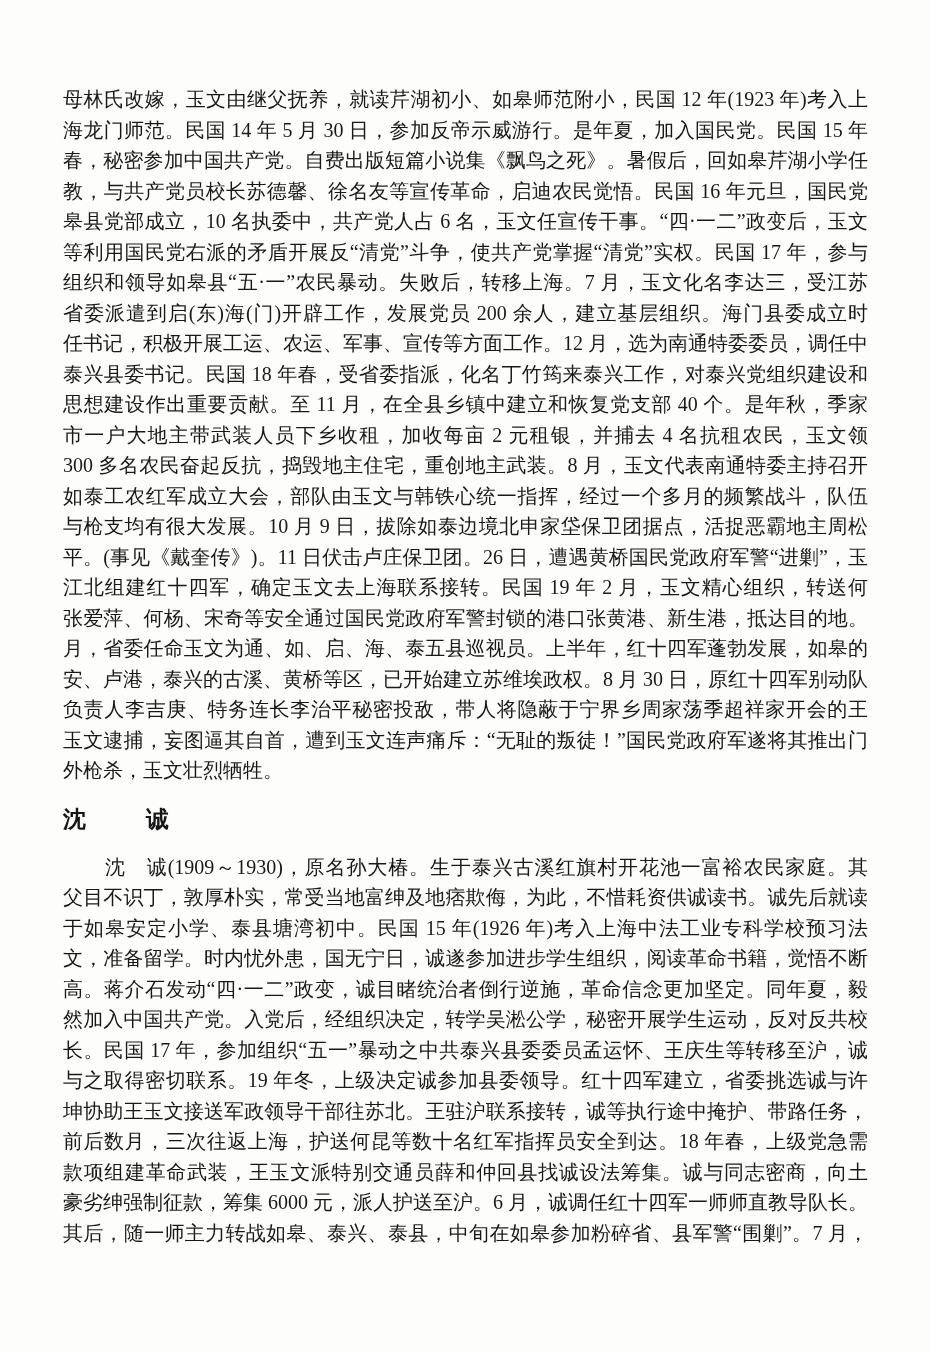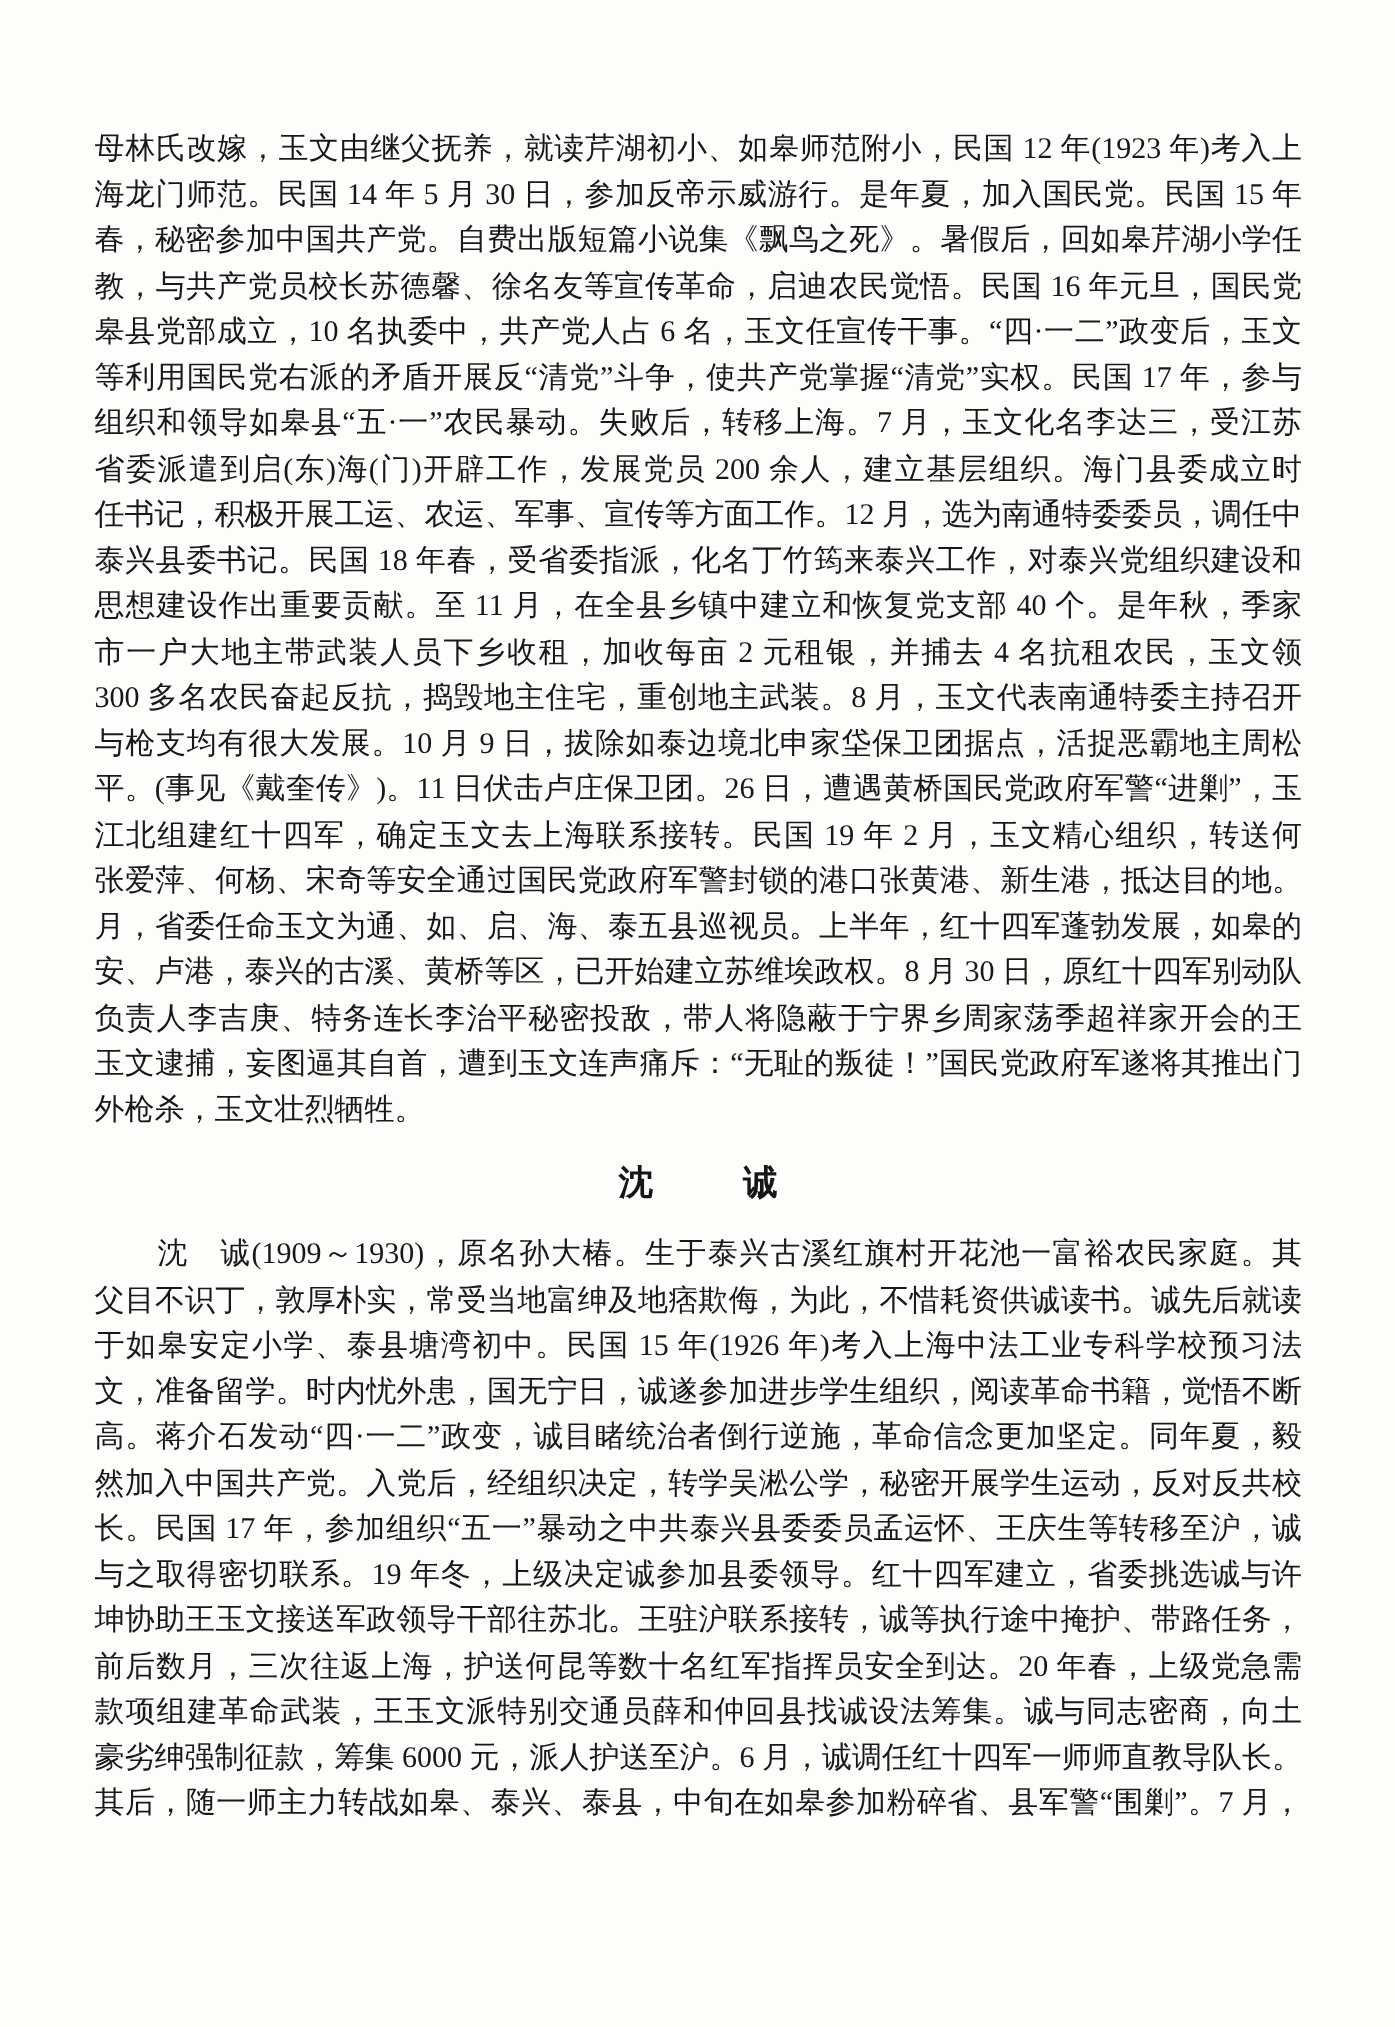--- a/index.html
+++ b/index.html
@@ -31,21 +31,21 @@
   .line.last-short {
     text-align-last: left;
   }
   .line.indent-2 {
     padding-left: 42px;
   }
   .section-heading {
     height: 30px;
     line-height: 30px;
     margin: 19px 0 17px 0;
-    text-align: center;
+    text-align: left;
     font-size: 23px;
     font-weight: bold;
     color: #161616;
   }
   .section-heading .given { margin-left: 60px; }
 </style>
 </head>
 <body>
 
 <div class="page">
@@ -57,20 +57,21 @@
     <div class="line">教，与共产党员校长苏德馨、徐名友等宣传革命，启迪农民觉悟。民国 16 年元旦，国民党如</div>
     <div class="line">皋县党部成立，10 名执委中，共产党人占 6 名，玉文任宣传干事。“四·一二”政变后，玉文</div>
     <div class="line">等利用国民党右派的矛盾开展反“清党”斗争，使共产党掌握“清党”实权。民国 17 年，参与</div>
     <div class="line">组织和领导如皋县“五·一”农民暴动。失败后，转移上海。7 月，玉文化名李达三，受江苏</div>
     <div class="line">省委派遣到启(东)海(门)开辟工作，发展党员 200 余人，建立基层组织。海门县委成立时</div>
     <div class="line">任书记，积极开展工运、农运、军事、宣传等方面工作。12 月，选为南通特委委员，调任中共</div>
     <div class="line">泰兴县委书记。民国 18 年春，受省委指派，化名丁竹筠来泰兴工作，对泰兴党组织建设和</div>
     <div class="line">思想建设作出重要贡献。至 11 月，在全县乡镇中建立和恢复党支部 40 个。是年秋，季家</div>
     <div class="line">市一户大地主带武装人员下乡收租，加收每亩 2 元租银，并捕去 4 名抗租农民，玉文领</div>
     <div class="line">300 多名农民奋起反抗，捣毁地主住宅，重创地主武装。8 月，玉文代表南通特委主持召开</div>
+    <div class="line">如泰工农红军成立大会，部队由玉文与韩铁心统一指挥，经过一个多月的频繁战斗，队伍</div>
     <div class="line">与枪支均有很大发展。10 月 9 日，拔除如泰边境北申家垈保卫团据点，活捉恶霸地主周松</div>
     <div class="line">平。(事见《戴奎传》)。11 日伏击卢庄保卫团。26 日，遭遇黄桥国民党政府军警“进剿”，玉</div>
     <div class="line">江北组建红十四军，确定玉文去上海联系接转。民国 19 年 2 月，玉文精心组织，转送何昆、</div>
     <div class="line">张爱萍、何杨、宋奇等安全通过国民党政府军警封锁的港口张黄港、新生港，抵达目的地。3</div>
     <div class="line">月，省委任命玉文为通、如、启、海、泰五县巡视员。上半年，红十四军蓬勃发展，如皋的江</div>
     <div class="line">安、卢港，泰兴的古溪、黄桥等区，已开始建立苏维埃政权。8 月 30 日，原红十四军别动队</div>
     <div class="line">负责人李吉庚、特务连长李治平秘密投敌，带人将隐蔽于宁界乡周家荡季超祥家开会的王</div>
     <div class="line">玉文逮捕，妄图逼其自首，遭到玉文连声痛斥：“无耻的叛徒！”国民党政府军遂将其推出门</div>
     <div class="line last-short">外枪杀，玉文壮烈牺牲。</div>
   </section>
@@ -82,19 +83,19 @@
   <section class="para">
     <div class="line indent-2">沈　诚(1909～1930)，原名孙大椿。生于泰兴古溪红旗村开花池一富裕农民家庭。其</div>
     <div class="line">父目不识丁，敦厚朴实，常受当地富绅及地痞欺侮，为此，不惜耗资供诚读书。诚先后就读</div>
     <div class="line">于如皋安定小学、泰县塘湾初中。民国 15 年(1926 年)考入上海中法工业专科学校预习法</div>
     <div class="line">文，准备留学。时内忧外患，国无宁日，诚遂参加进步学生组织，阅读革命书籍，觉悟不断提</div>
     <div class="line">高。蒋介石发动“四·一二”政变，诚目睹统治者倒行逆施，革命信念更加坚定。同年夏，毅</div>
     <div class="line">然加入中国共产党。入党后，经组织决定，转学吴淞公学，秘密开展学生运动，反对反共校</div>
     <div class="line">长。民国 17 年，参加组织“五一”暴动之中共泰兴县委委员孟运怀、王庆生等转移至沪，诚</div>
     <div class="line">与之取得密切联系。19 年冬，上级决定诚参加县委领导。红十四军建立，省委挑选诚与许</div>
     <div class="line">坤协助王玉文接送军政领导干部往苏北。王驻沪联系接转，诚等执行途中掩护、带路任务，</div>
-    <div class="line">前后数月，三次往返上海，护送何昆等数十名红军指挥员安全到达。20 年春，上级党急需</div>
+    <div class="line">前后数月，三次往返上海，护送何昆等数十名红军指挥员安全到达。18 年春，上级党急需</div>
     <div class="line">款项组建革命武装，王玉文派特别交通员薛和仲回县找诚设法筹集。诚与同志密商，向土</div>
     <div class="line">豪劣绅强制征款，筹集 6000 元，派人护送至沪。6 月，诚调任红十四军一师师直教导队长。</div>
     <div class="line">其后，随一师主力转战如皋、泰兴、泰县，中旬在如皋参加粉碎省、县军警“围剿”。7 月，原</div>
   </section>
 
 </div>
 
 </body></html>

